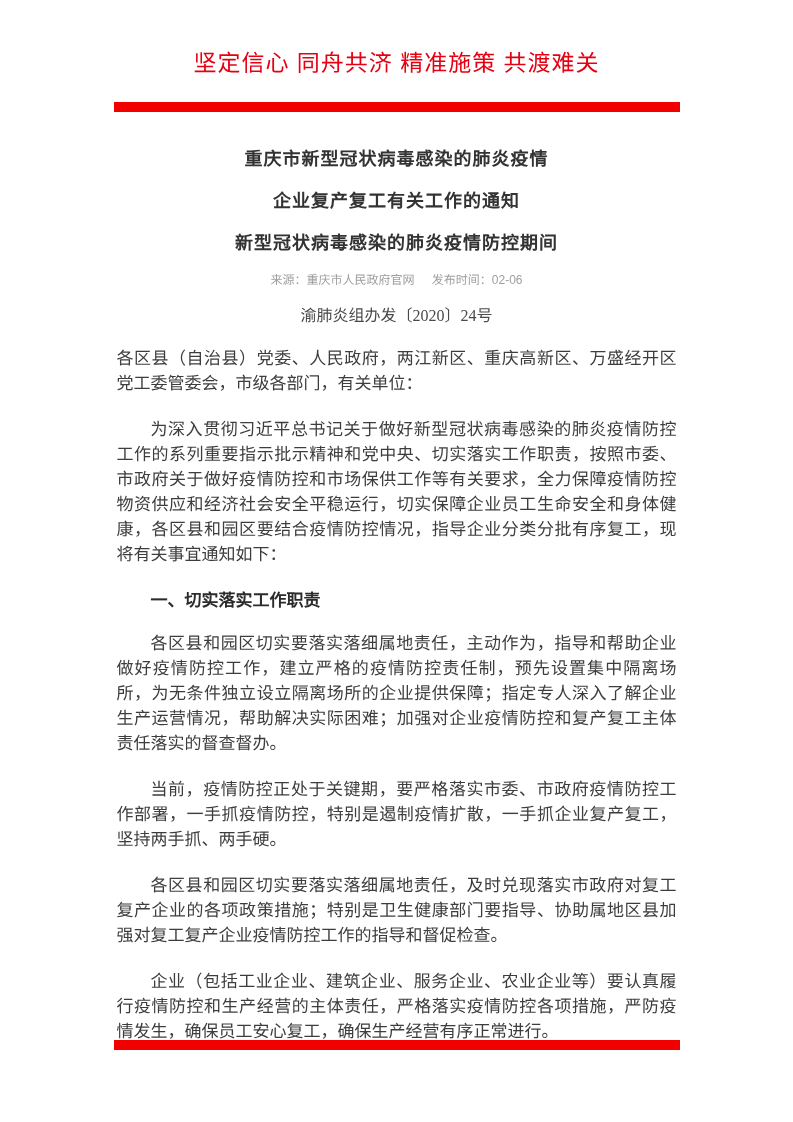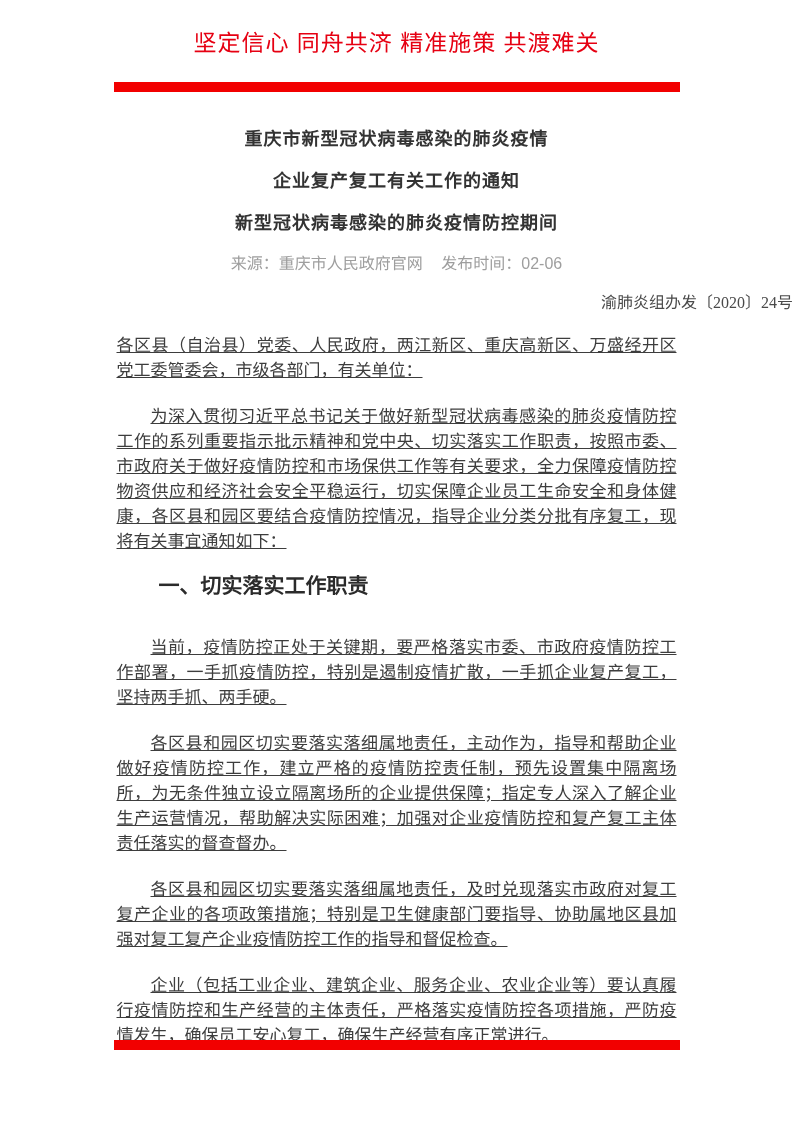--- a/index.html
+++ b/index.html
@@ -9,21 +9,21 @@
   }
   body {
     width: 793px;
     height: 1122px;
     position: relative;
     font-family: "Liberation Serif", serif;
     color: #3d3d3d;
     overflow: hidden;
   }
   .page {
-    padding-top: 28px;
+    padding-top: 48px;
   }
   
   .slogan {
     text-align: center;
     color: #e60012;
     font-family: "Liberation Sans", sans-serif;
     font-size: 23px;
     font-weight: 500;
     letter-spacing: 1px;
     line-height: 30px;
@@ -53,54 +53,53 @@
     font-size: 18px;
     line-height: 42px;
     color: #333333;
     letter-spacing: 1px;
   }
   
   .meta-line {
     margin-top: 6px;
     text-align: center;
     font-family: "Liberation Sans", sans-serif;
-    font-size: 16px;
+    font-size: 12px;
     color: #9e9e9e;
   }
   .meta-line .meta-item + .meta-item {
     margin-left: 14px;
   }
   
   .doc-number {
     margin-top: 15px;
-    text-align: right;
+    text-align: center;
     font-size: 16px;
     color: #4a4a4a;
   }
   
   .content {
     width: 560px;
     margin: 20px auto 0 auto;
     font-size: 17px;
     line-height: 25px;
     text-align: justify;
     color: #3d3d3d;
   }
   .content p {
     margin: 0 0 21px 0;
-    text-decoration: underline;
   }
   .content p.indent {
     text-indent: 2em;
   }
   .section-heading {
-    margin: 0 0 35px 0;
-    font-family: Liberation Mono, monospace;
+    margin: 0 0 18px 0;
+    font-family: Liberation Sans, sans-serif;
     font-weight: bold;
-    font-size: 21px;
+    font-size: 17px;
     color: #2b2b2b;
     text-indent: 2em;
     line-height: 25px;
   }
 </style>
 </head>
 <body>
 
 <div class="page">
 
@@ -122,23 +121,23 @@
   <div class="doc-number">渝肺炎组办发〔2020〕24号</div>
 
   <div class="content">
 
     <p>各区县（自治县）党委、人民政府，两江新区、重庆高新区、万盛经开区党工委管委会，市级各部门，有关单位：</p>
 
     <p class="indent">为深入贯彻习近平总书记关于做好新型冠状病毒感染的肺炎疫情防控工作的系列重要指示批示精神和党中央、切实落实工作职责，按照市委、市政府关于做好疫情防控和市场保供工作等有关要求，全力保障疫情防控物资供应和经济社会安全平稳运行，切实保障企业员工生命安全和身体健康，各区县和园区要结合疫情防控情况，指导企业分类分批有序复工，现将有关事宜通知如下：</p>
 
     <h2 class="section-heading">一、切实落实工作职责</h2>
 
+    <p class="indent">各区县和园区切实要落实落细属地责任，主动作为，指导和帮助企业做好疫情防控工作，建立严格的疫情防控责任制，预先设置集中隔离场所，为无条件独立设立隔离场所的企业提供保障；指定专人深入了解企业生产运营情况，帮助解决实际困难；加强对企业疫情防控和复产复工主体责任落实的督查督办。</p>
+
     <p class="indent">当前，疫情防控正处于关键期，要严格落实市委、市政府疫情防控工作部署，一手抓疫情防控，特别是遏制疫情扩散，一手抓企业复产复工，坚持两手抓、两手硬。</p>
-
-    <p class="indent">各区县和园区切实要落实落细属地责任，主动作为，指导和帮助企业做好疫情防控工作，建立严格的疫情防控责任制，预先设置集中隔离场所，为无条件独立设立隔离场所的企业提供保障；指定专人深入了解企业生产运营情况，帮助解决实际困难；加强对企业疫情防控和复产复工主体责任落实的督查督办。</p>
 
     <p class="indent">各区县和园区切实要落实落细属地责任，及时兑现落实市政府对复工复产企业的各项政策措施；特别是卫生健康部门要指导、协助属地区县加强对复工复产企业疫情防控工作的指导和督促检查。</p>
 
     <p class="indent">企业（包括工业企业、建筑企业、服务企业、农业企业等）要认真履行疫情防控和生产经营的主体责任，严格落实疫情防控各项措施，严防疫情发生，确保员工安心复工，确保生产经营有序正常进行。</p>
 
   </div>
 
   <div class="red-rule bottom"></div>
 
 </div>

